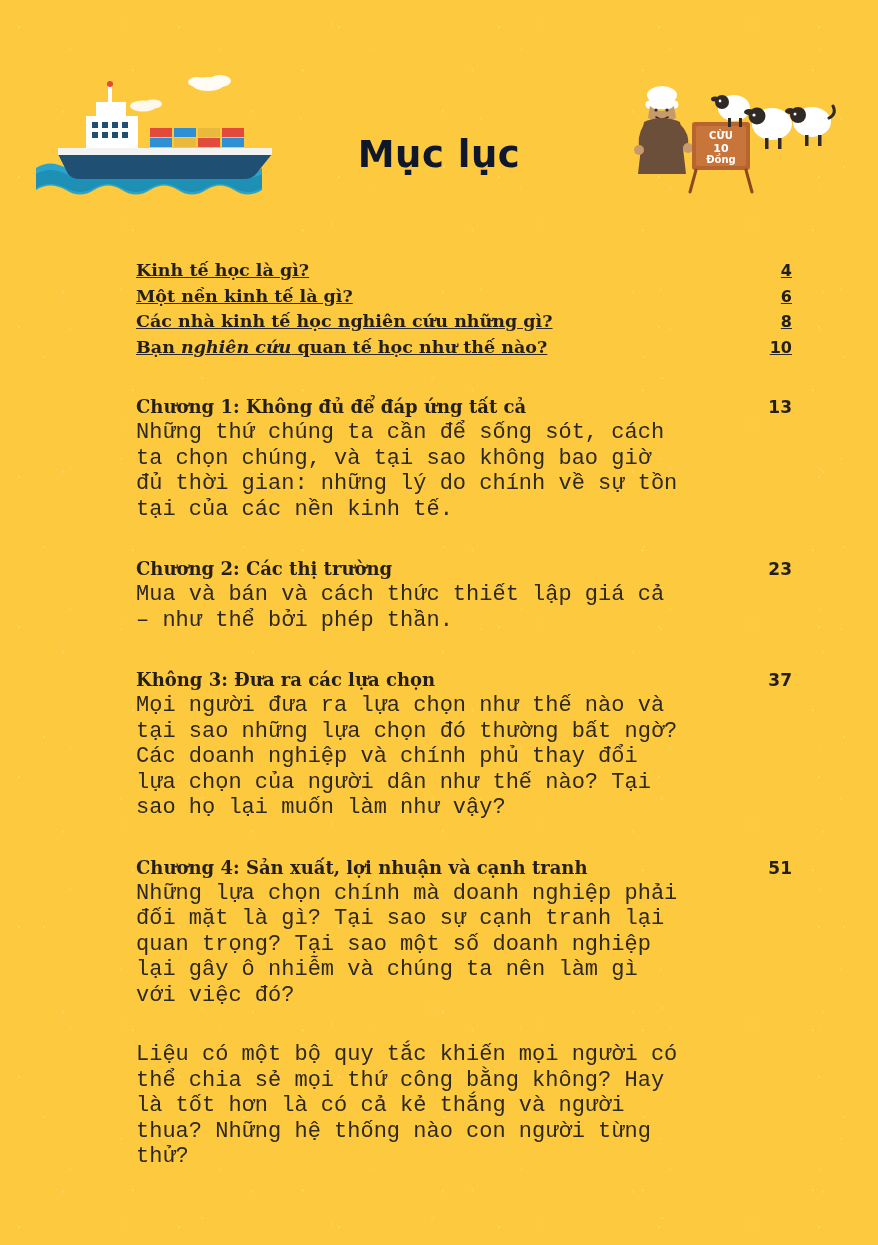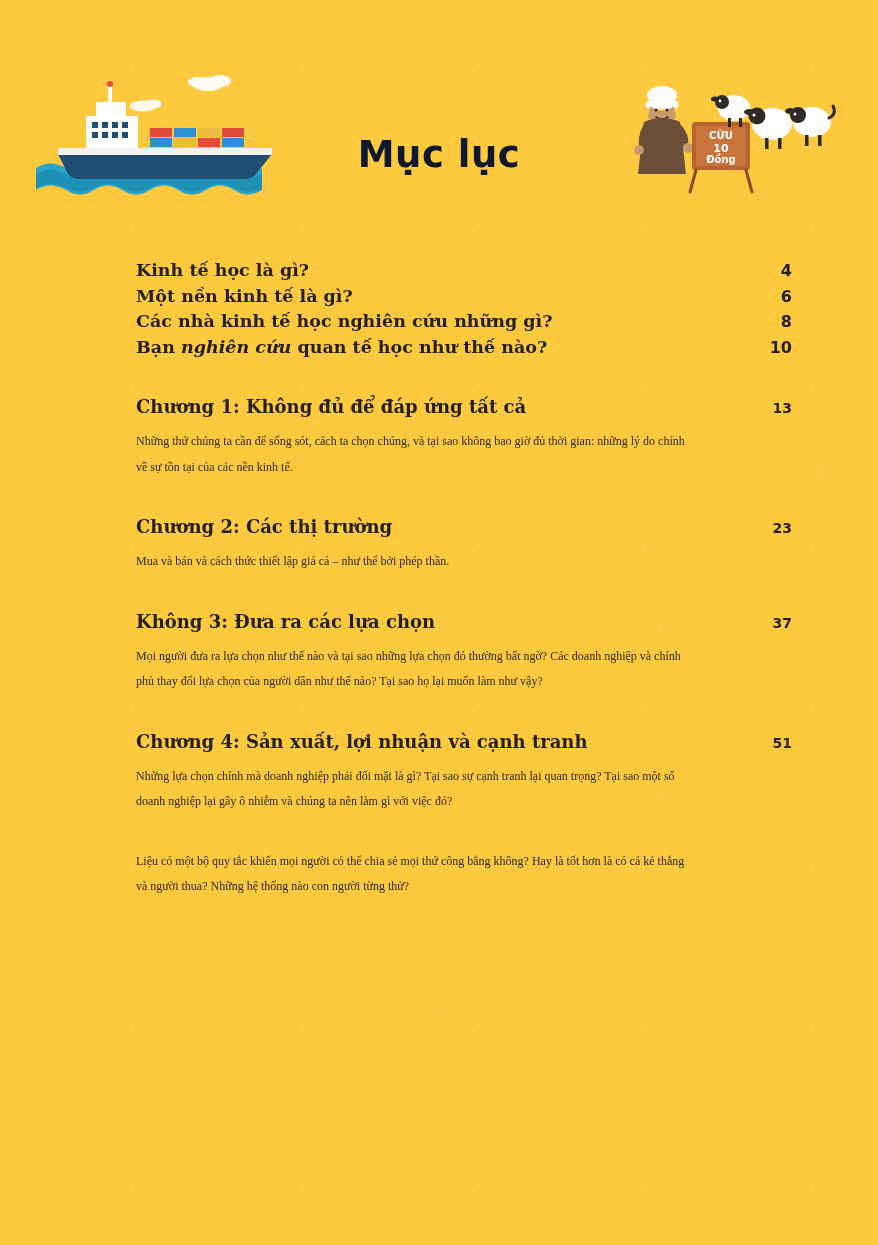--- a/index.html
+++ b/index.html
@@ -69,21 +69,21 @@
   }
 
   
   .toc {
     position: absolute;
     left: 136px;
     top: 258px;
     width: 656px;
   }
 
-  .front-list { margin-bottom: 24px; }
+  .front-list { margin-bottom: 24px; text-decoration: underline; }
 
   .row {
     display: flex;
     align-items: baseline;
     justify-content: space-between;
     gap: 16px;
   }
   .front-item .label {
     font-family: "DejaVu Serif", serif;
     font-weight: bold;
@@ -110,30 +110,30 @@
   .chapter .chap-title {
     font-family: "DejaVu Serif", serif;
     font-weight: bold;
     font-size: 18px;
     line-height: 26px;
     color: #241f1b;
   }
   .chapter .page-num {
     font-family: "DejaVu Sans", sans-serif;
     font-weight: bold;
-    font-size: 14px;
+    font-size: 17px;
     color: #241f1b;
     min-width: 40px;
     text-align: right;
   }
   .chapter .chap-desc {
-    margin-top: 9px;
+    margin-top: 0;
     width: 552px;
-    font-family: Liberation Serif, serif;
-    font-size: 12px;
+    font-family: Liberation Mono, monospace;
+    font-size: 22px;
     line-height: 25.5px;
     color: #2e2822;
   }
 </style>
 </head>
 <body>
 
 <div class="page">
   <div class="speckles"></div>
 

